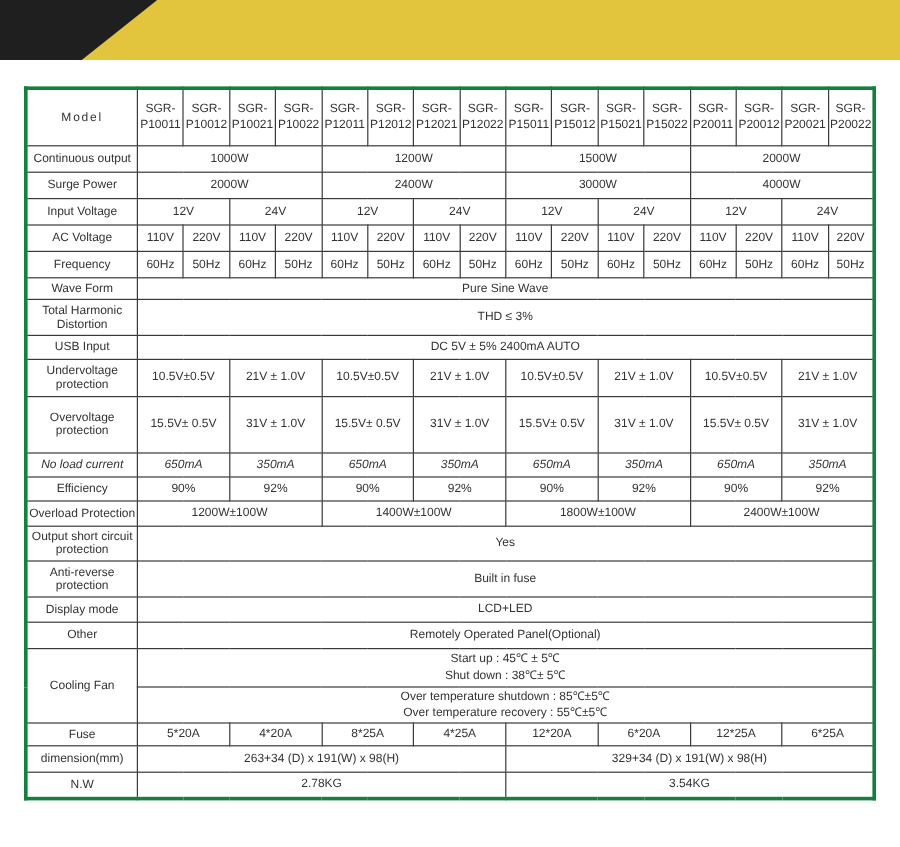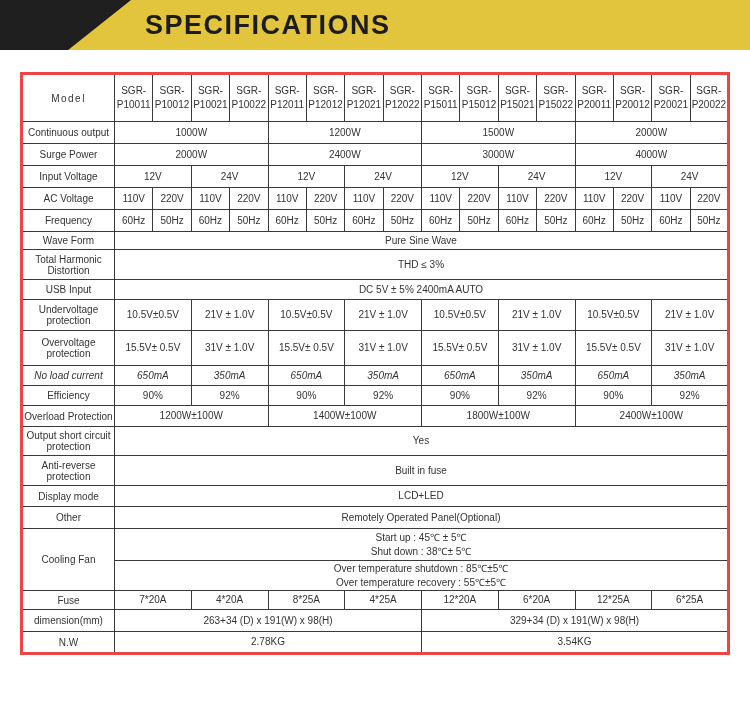--- a/index.html
+++ b/index.html
@@ -15,39 +15,38 @@
     background:var(--black);
     clip-path:polygon(0 0, 100% 0, 52% 100%, 0 100%);
   }
   .banner-title {
     position:absolute; left:145px; top:50%; transform:translateY(-50%);
     font-size:27px; font-weight:bold; letter-spacing:1.5px; color:#1c1c1c;
   }
   table.spec {
     border-collapse:collapse; table-layout:fixed;
     width:710px; margin:22px 0 0 20px;
-    border:3px solid #ef4444;
+    border:3px solid #15803d;
   }
   table.spec td {
     border:1px solid #3a3a3a;
     text-align:center; vertical-align:middle;
     color:#333333; font-size:10px; padding:0 1px;
     overflow:hidden;
   }
   td.lbl { white-space:pre; font-size:9px; color:#2e2e2e; }
   td.val { white-space:pre-line; line-height:1.35; }
   td.model-lbl { font-size:21px; letter-spacing:1.5px; color:#222222; font-weight:400; }
   td.model-hdr { font-size:9.5px; line-height:1.4; white-space:pre-line; }
 </style>
 </head>
 <body>
 
 <div class="banner">
   <div class="banner-diagonal"></div>
-  <div class="banner-title">SPECIFICATIONS</div>
 </div>
 
 <table class="spec">
   <colgroup>
       <col style="width: 93px;">
       <col>
       <col>
       <col>
       <col>
       <col>
@@ -182,21 +181,21 @@
 protection</td>
         <td colspan="2" class="val">10.5V±0.5V</td>
         <td colspan="2" class="val">21V ± 1.0V</td>
         <td colspan="2" class="val">10.5V±0.5V</td>
         <td colspan="2" class="val">21V ± 1.0V</td>
         <td colspan="2" class="val">10.5V±0.5V</td>
         <td colspan="2" class="val">21V ± 1.0V</td>
         <td colspan="2" class="val">10.5V±0.5V</td>
         <td colspan="2" class="val">21V ± 1.0V</td>
       </tr>
-      <tr style="height: 35px;">
+      <tr style="height: 47px;">
         <td class="lbl">Overvoltage
 protection</td>
         <td colspan="2" class="val">15.5V± 0.5V</td>
         <td colspan="2" class="val">31V ± 1.0V</td>
         <td colspan="2" class="val">15.5V± 0.5V</td>
         <td colspan="2" class="val">31V ± 1.0V</td>
         <td colspan="2" class="val">15.5V± 0.5V</td>
         <td colspan="2" class="val">31V ± 1.0V</td>
         <td colspan="2" class="val">15.5V± 0.5V</td>
         <td colspan="2" class="val">31V ± 1.0V</td>
@@ -252,21 +251,21 @@
         <td rowspan="2" class="lbl">Cooling Fan</td>
         <td colspan="16" class="val">Start up : 45℃ ± 5℃
 Shut down : 38℃± 5℃</td>
       </tr>
       <tr style="height: 30px;">
         <td colspan="16" class="val">Over temperature shutdown : 85℃±5℃
 Over temperature recovery : 55℃±5℃</td>
       </tr>
       <tr style="height: 19px; margin-top: 16px;">
         <td class="lbl">Fuse</td>
-        <td colspan="2" class="val">7*20A</td>
+        <td colspan="2" class="val">5*20A</td>
         <td colspan="2" class="val">4*20A</td>
         <td colspan="2" class="val">8*25A</td>
         <td colspan="2" class="val">4*25A</td>
         <td colspan="2" class="val">12*20A</td>
         <td colspan="2" class="val">6*20A</td>
         <td colspan="2" class="val">12*25A</td>
         <td colspan="2" class="val">6*25A</td>
       </tr>
       <tr style="height: 22px;">
         <td class="lbl">dimension(mm)</td>

